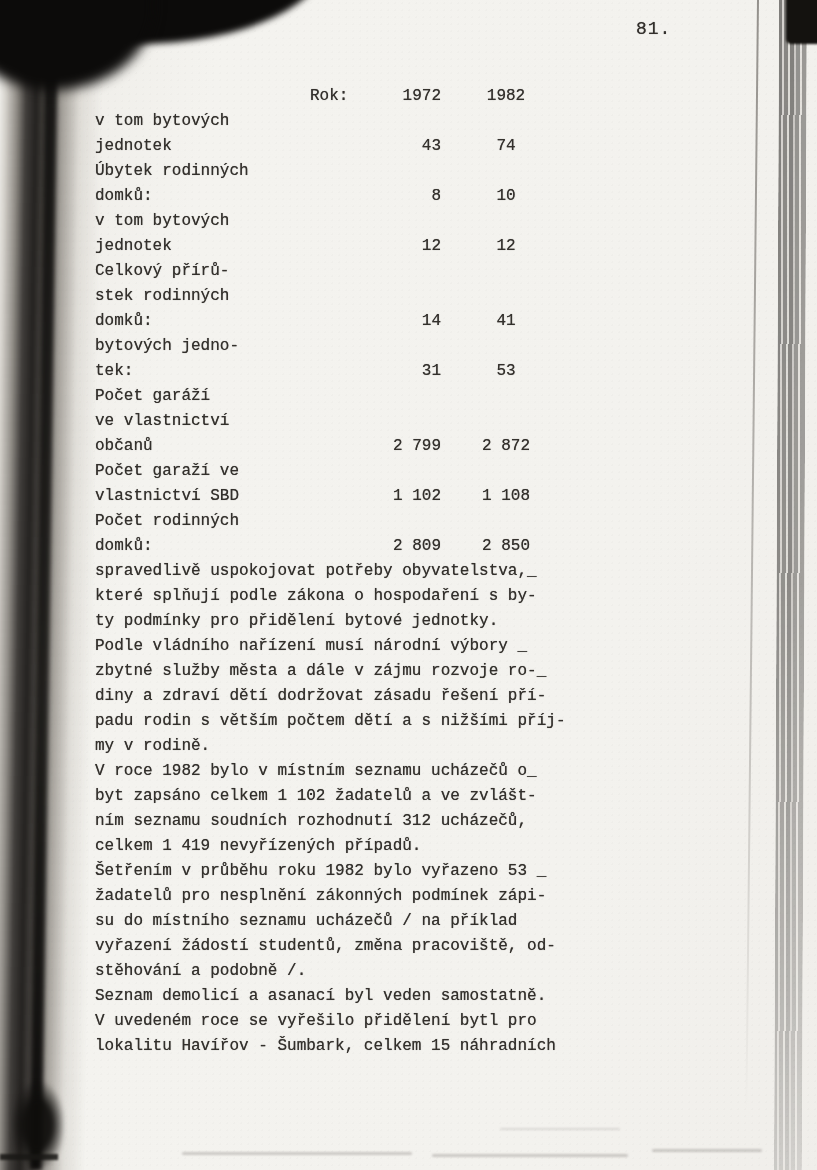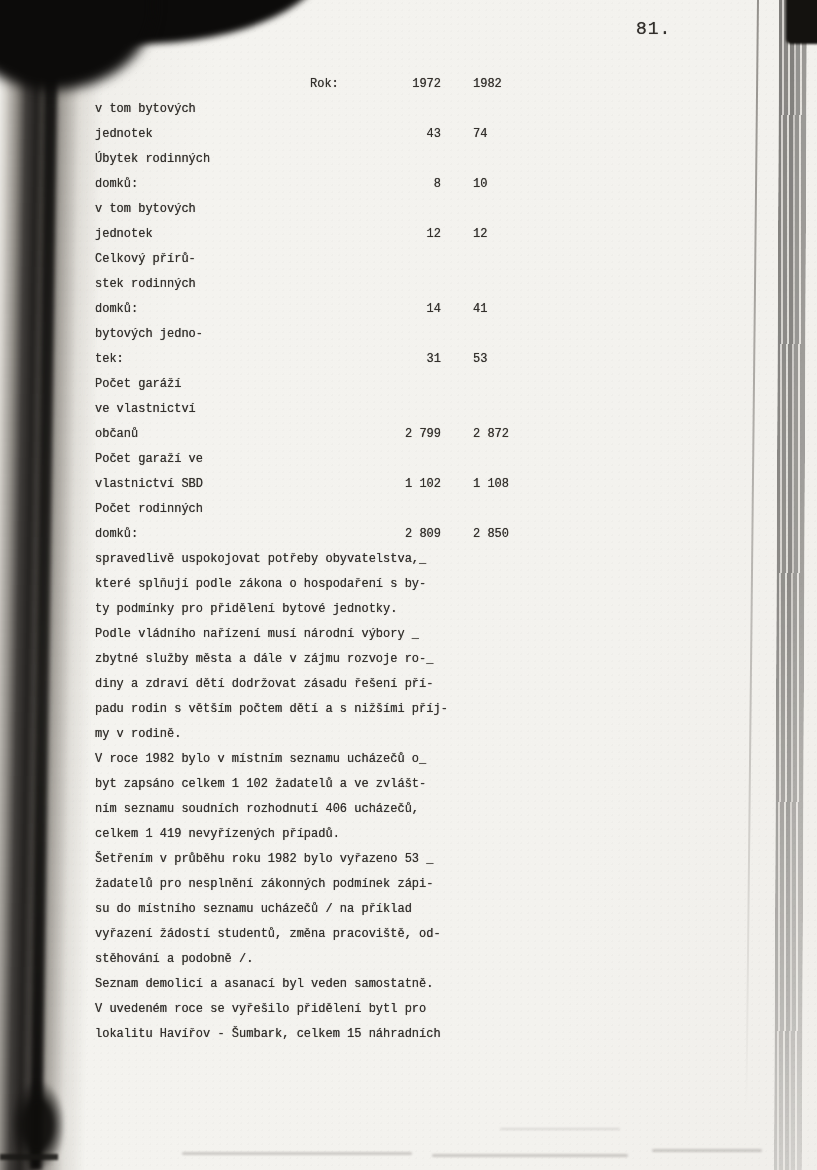--- a/index.html
+++ b/index.html
@@ -83,28 +83,28 @@
   .smudge.s2{left:432px;top:1154px;width:196px;}
   .smudge.s3{left:652px;top:1149px;width:110px;}
   .smudge.s4{left:500px;top:1128px;width:120px;height:2px;opacity:.6;}
   
   .pagenum{
     position:absolute;left:636px;top:19px;
     font-size:18px;letter-spacing:1px;
     text-shadow:0 0 .7px rgba(40,38,35,.8);
   }
   .content{
-    position:absolute;left:95px;top:72px;width:600px;
-    font-size:12px;line-height:25px;
+    position:absolute;left:95px;top:84px;width:600px;
+    font-size:16px;line-height:25px;
     text-shadow:0 0 .7px rgba(40,38,35,.75);
   }
   .thead{position:relative;height:25px;}
   .thead .rok{position:absolute;left:215px;}
   .thead .c1,.tv1{position:absolute;left:280px;width:66px;text-align:right;}
-  .thead .c2,.tv2{position:absolute;left:378px;width:66px;text-align:left;}
+  .thead .c2,.tv2{position:absolute;left:378px;width:66px;text-align:center;}
   .trow{position:relative;}
   .tline,.bline{height:25px;white-space:pre;}
   .tv{bottom:0;}
 </style>
 </head>
 <body>
 
 <div class="page">
 
   <div class="gutter"></div>
@@ -201,21 +201,21 @@
         <div class="bline">spravedlivě uspokojovat potřeby obyvatelstva,_</div>
         <div class="bline">které splňují podle zákona o hospodaření s by-</div>
         <div class="bline">ty podmínky pro přidělení bytové jednotky.</div>
         <div class="bline">Podle vládního nařízení musí národní výbory _</div>
         <div class="bline">zbytné služby města a dále v zájmu rozvoje ro-_</div>
         <div class="bline">diny a zdraví dětí dodržovat zásadu řešení pří-</div>
         <div class="bline">padu rodin s větším počtem dětí a s nižšími příj-</div>
         <div class="bline">my v rodině.</div>
         <div class="bline">V roce 1982 bylo v místním seznamu ucházečů o_</div>
         <div class="bline">byt zapsáno celkem 1 102 žadatelů a ve zvlášt-</div>
-        <div class="bline">ním seznamu soudních rozhodnutí 406 ucházečů,</div>
+        <div class="bline">ním seznamu soudních rozhodnutí 312 ucházečů,</div>
         <div class="bline">celkem 1 419 nevyřízených případů.</div>
         <div class="bline">Šetřením v průběhu roku 1982 bylo vyřazeno 53 _</div>
         <div class="bline">žadatelů pro nesplnění zákonných podmínek zápi-</div>
         <div class="bline">su do místního seznamu ucházečů / na příklad</div>
         <div class="bline">vyřazení žádostí studentů, změna pracoviště, od-</div>
         <div class="bline">stěhování a podobně /.</div>
         <div class="bline">Seznam demolicí a asanací byl veden samostatně.</div>
         <div class="bline">V uvedeném roce se vyřešilo přidělení bytl pro</div>
         <div class="bline">lokalitu Havířov - Šumbark, celkem 15 náhradních</div>
       </div>

